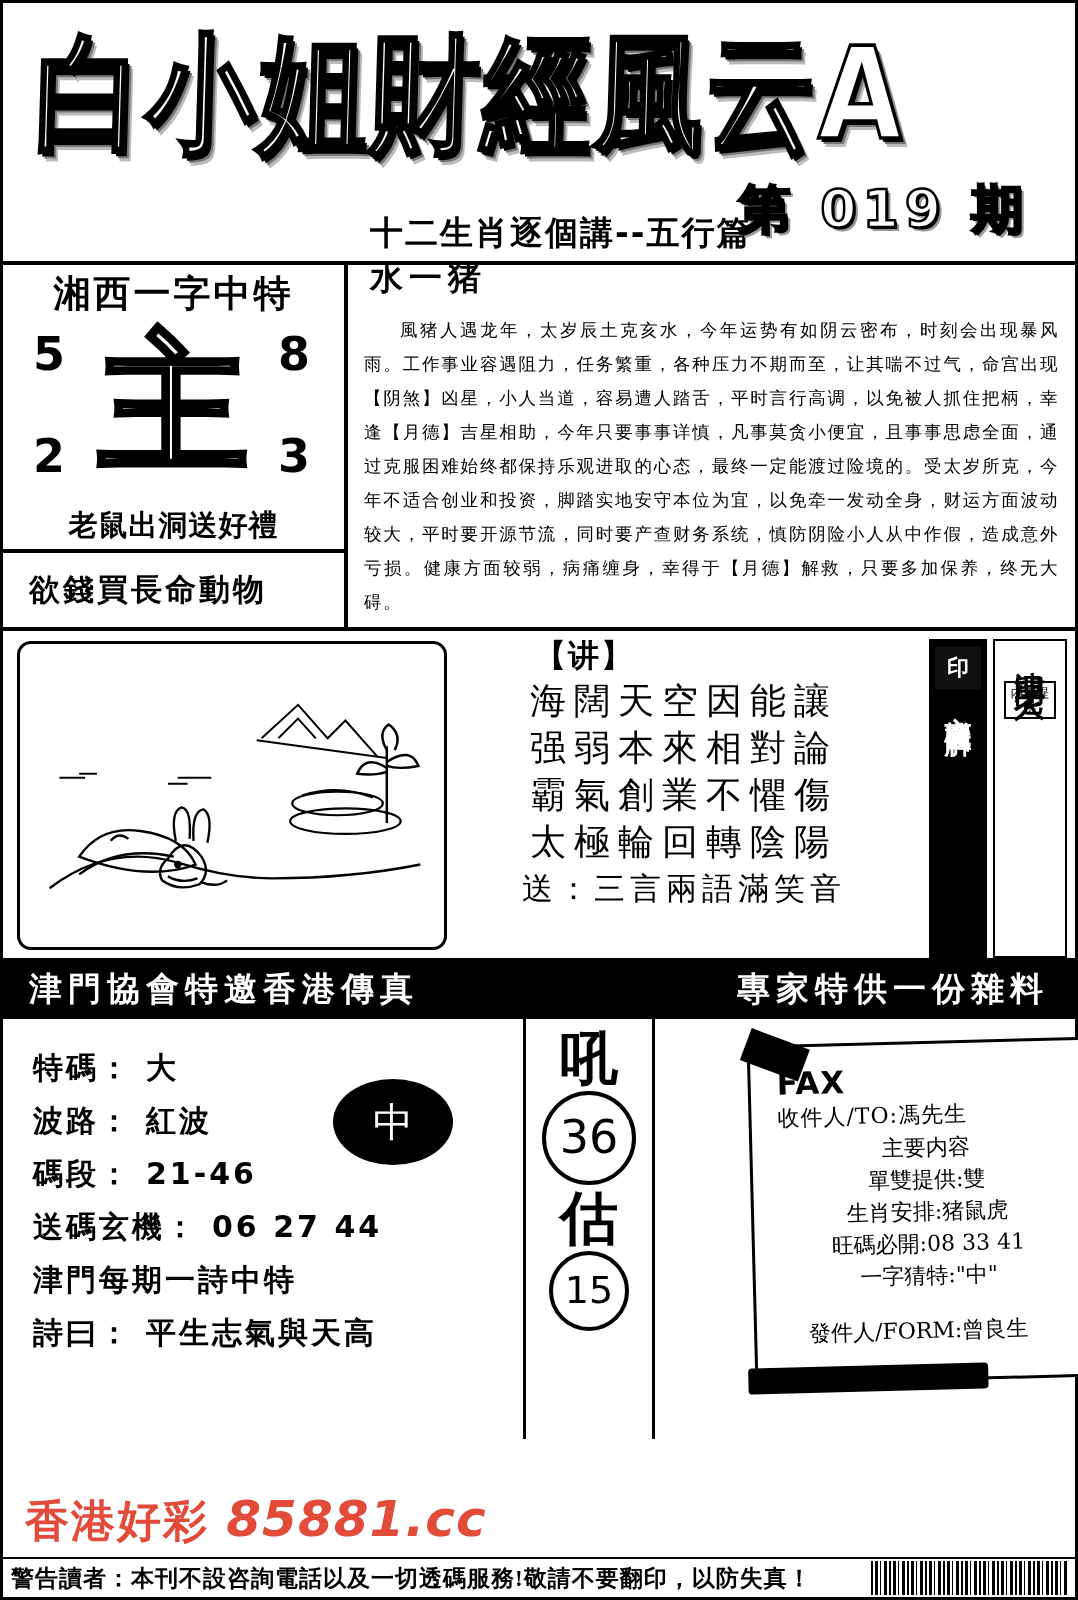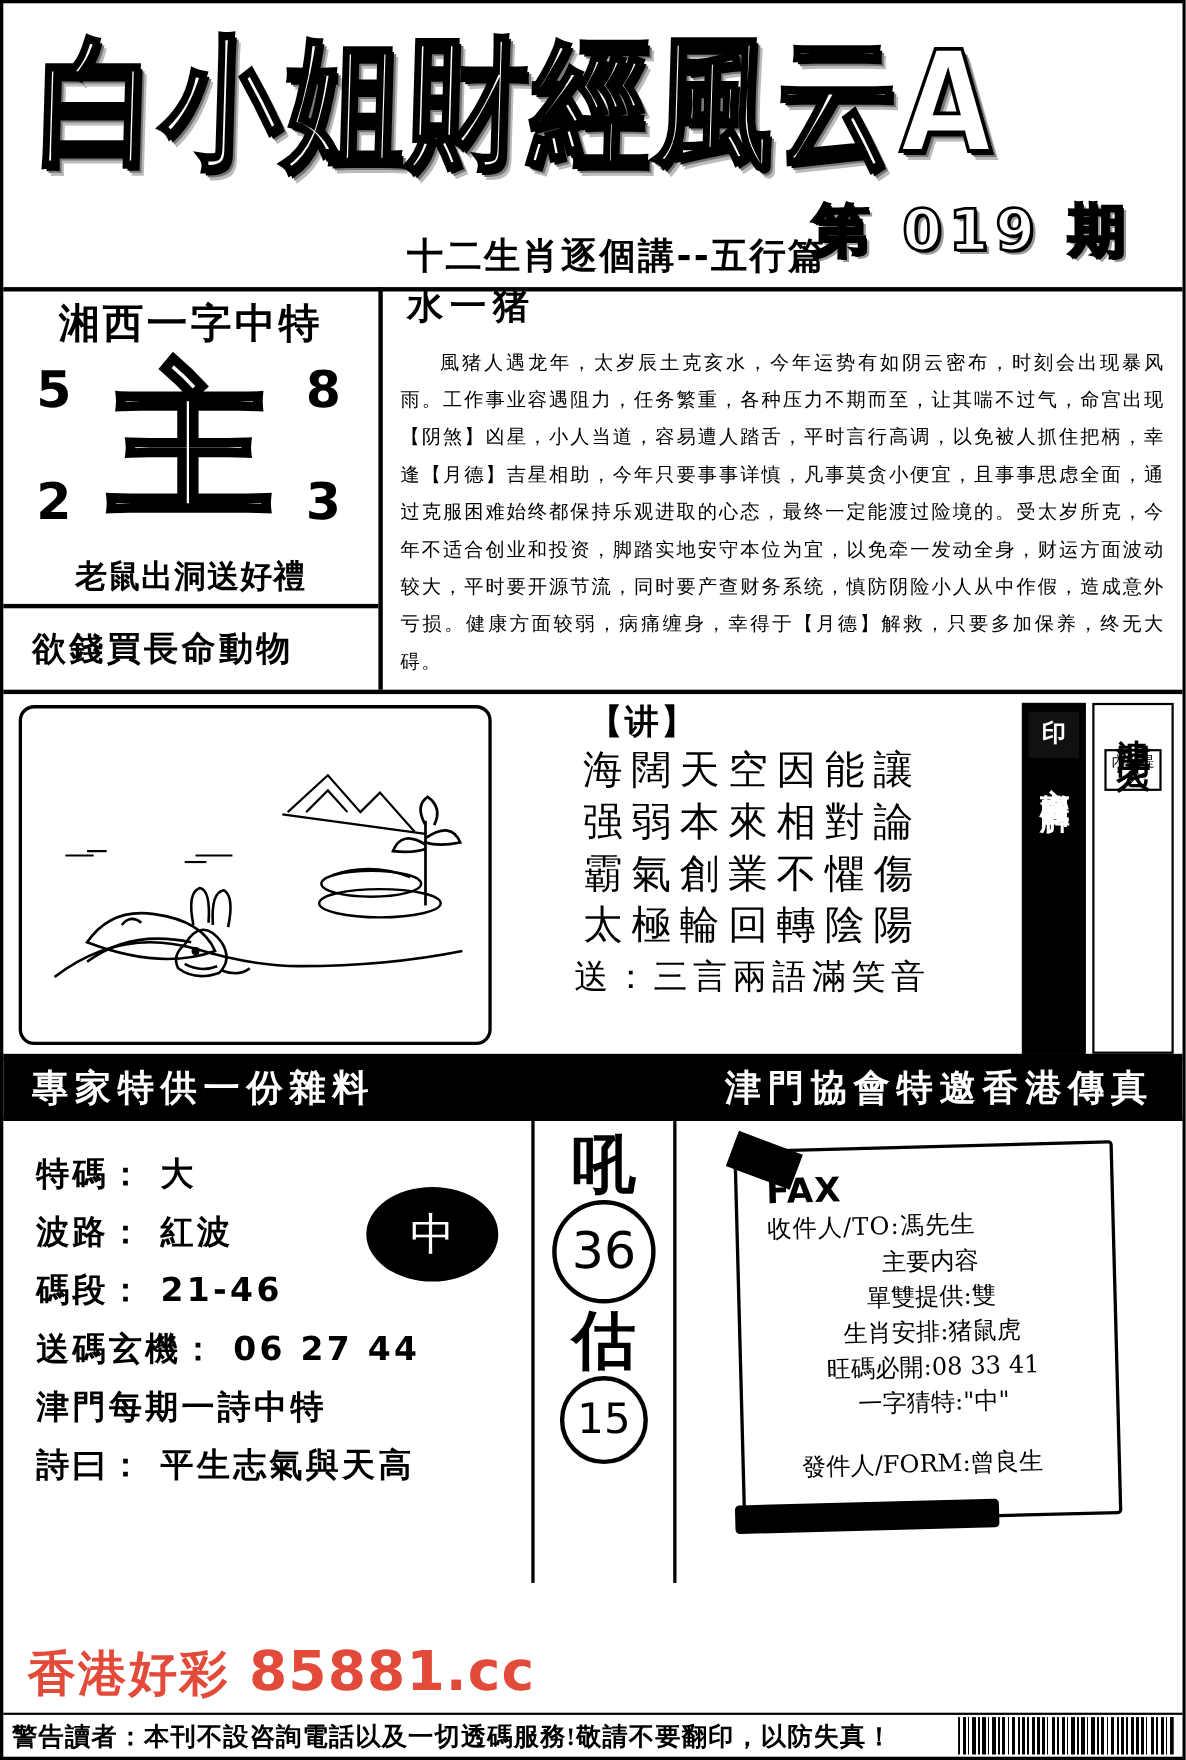--- a/index.html
+++ b/index.html
@@ -299,20 +299,21 @@
     font-weight: bold;
     letter-spacing: 6px;
     font-family: "DejaVu Serif", serif;
   }
 
   
   .row3 {
     display: flex;
     height: 420px;
     position: relative;
+    gap: 40px;
   }
   .infolist {
     width: 480px;
     padding: 22px 0 0 30px;
     box-sizing: border-box;
   }
   .inforow {
     font-size: 30px;
     line-height: 53px;
     letter-spacing: 3px;
@@ -439,20 +440,21 @@
     font-size: 44px;
     font-weight: bold;
     font-family: "DejaVu Sans", sans-serif;
     letter-spacing: 2px;
     color: #e24a3a;
     white-space: nowrap;
   }
   .watermark .site {
     font-size: 50px;
     letter-spacing: 1px;
+    font-style: italic;
   }
 
   
   .footer {
     position: absolute;
     left: 0;
     bottom: 0;
     width: 100%;
     height: 40px;
     display: flex;
@@ -572,22 +574,22 @@
         <span class="vtext">玄機圖解</span>
       </div>
       <div class="vstrip2">
         <span class="vtext">津門老人</span>
         <div class="tinybox">內部提供</div>
       </div>
     </div>
   </div>
 
   <div class="banner">
+    <span>津門協會特邀香港傳真</span>
     <span>專家特供一份雜料</span>
-    <span>津門協會特邀香港傳真</span>
   </div>
 
   <div class="row3">
 
     <div class="infolist">
       <div class="inforow">
         <span>特碼：</span><span class="val">大</span>
       </div>
       <div class="inforow">
         <span>波路：</span><span class="val">紅波</span>

